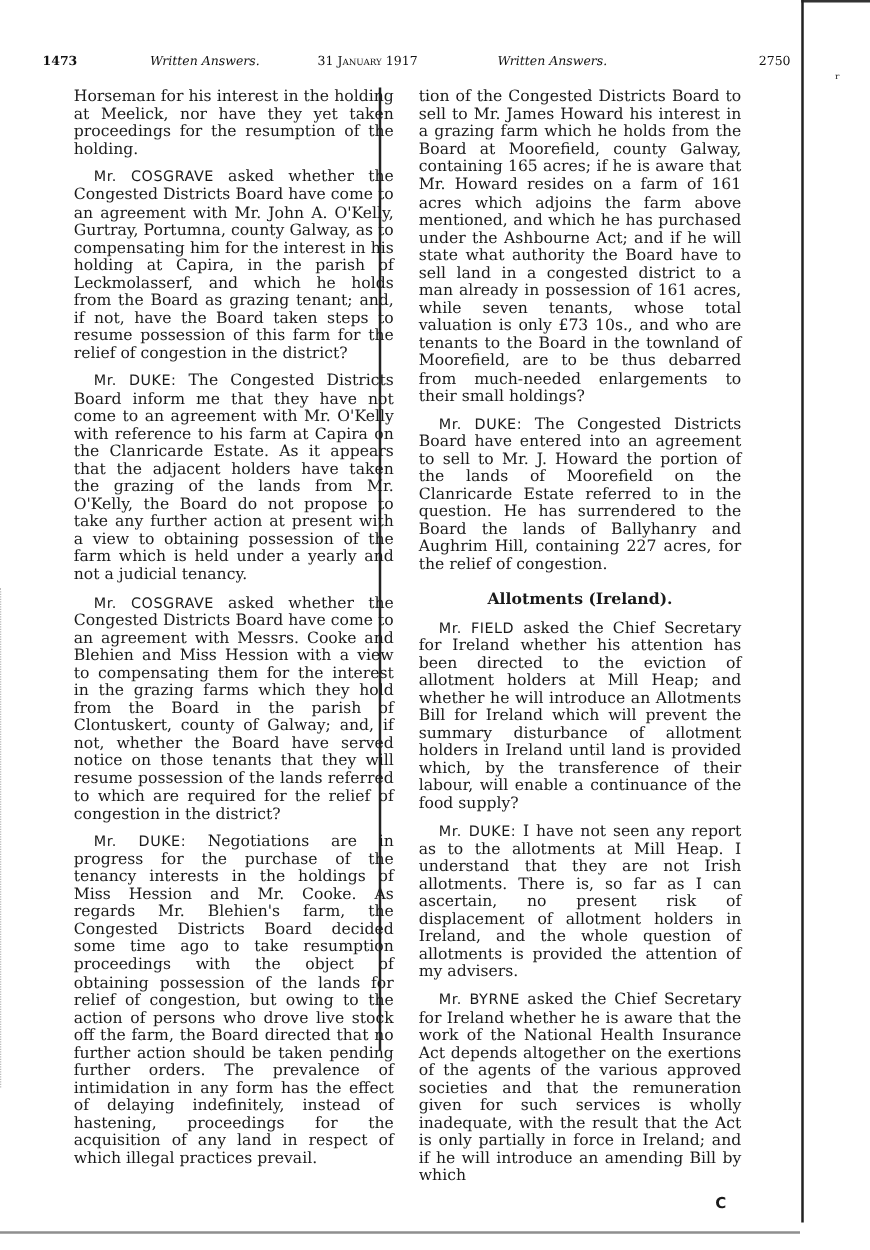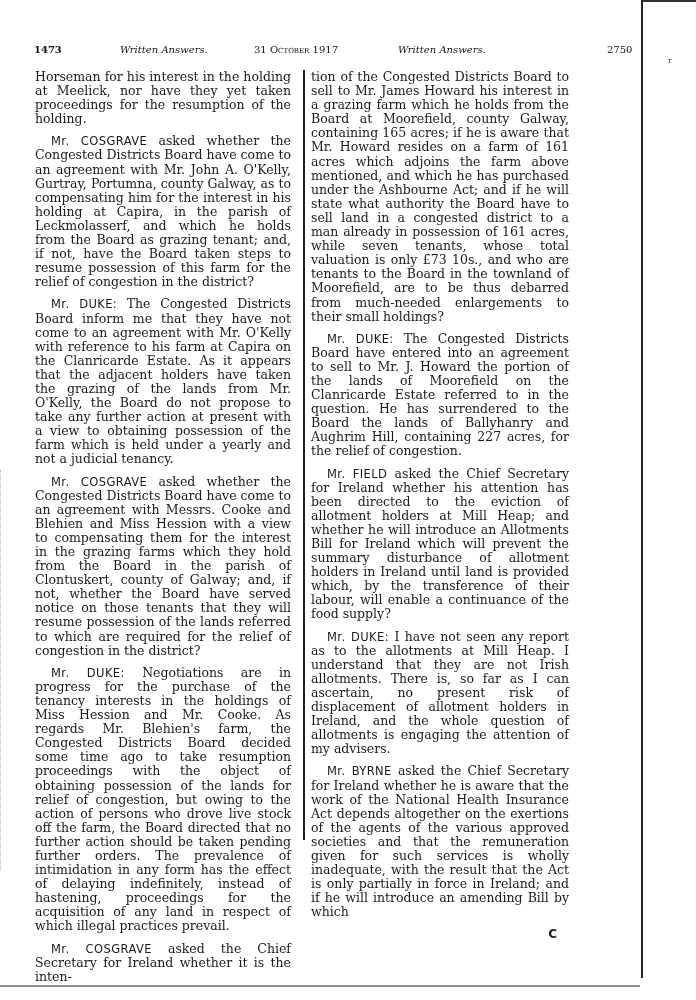--- a/index.html
+++ b/index.html
@@ -29,21 +29,21 @@
     .h-pg-left { left: 0; font-weight: bold; }
     .h-title-left { left: 86px; font-style: italic; }
     .h-date { left: 220px; font-variant: small-caps; }
     .h-title-right { left: 364px; font-style: italic; }
     .h-pg-right { left: 573px; }
     .col-divider {
       position: absolute; left: 303px; top: 70px; width: 1.5px; height: 770px; background: #222;
     }
     .col {
       position: absolute; top: 70px; width: 256px;
-      font-size: 12.5px; line-height: 14.1px; text-align: justify; hyphens: manual;
+      font-size: 12.5px; line-height: 14.1px; text-align: justify; hyphens: manual; margin-left: 24px;
     }
     .col-left { left: 35px; }
     .col-right { left: 311px; width: 258px; }
     .para { margin: 0 0 8px 0; text-indent: 16px; }
     .para.cont { text-indent: 0; }
     .speaker {
       font-family: "DejaVu Sans", sans-serif; font-weight: normal; font-size: 11.5px; letter-spacing: 0.4px;
     }
     .heading {
       text-align: center; font-weight: bold; font-size: 12.5px; margin: 12px 0 8px 0; line-height: 16px;
@@ -60,36 +60,36 @@
 <div class="page">
   <div class="bleed-left"></div>
   <div class="right-frame-top"></div>
   <div class="right-frame"></div>
   <div class="bottom-rule"></div>
   <div class="mark">ʳ</div>
 
   <div class="header">
     <span class="h-pg-left">1473</span>
     <span class="h-title-left">Written Answers.</span>
-    <span class="h-date">31 October 1917</span>
+    <span class="h-date">31 January 1917</span>
     <span class="h-title-right">Written Answers.</span>
     <span class="h-pg-right">2750</span>
   </div>
 
   <div class="col-divider"></div>
 
   <div class="col col-left" id="col-left">
       <p class="para cont"><span>Horseman for his interest in the holding at Meelick, nor have they yet taken proceedings for the resumption of the holding.</span></p>
       <p class="para"><span class="speaker">Mr. COSGRAVE</span><span> asked whether the Congested Districts Board have come to an agreement with Mr. John A. O'Kelly, Gurtray, Portumna, county Galway, as to compensating him for the interest in his holding at Capira, in the parish of Leckmolasserf, and which he holds from the Board as grazing tenant; and, if not, have the Board taken steps to resume possession of this farm for the relief of congestion in the district?</span></p>
       <p class="para"><span class="speaker">Mr. DUKE:</span><span> The Congested Districts Board inform me that they have not come to an agreement with Mr. O'Kelly with reference to his farm at Capira on the Clanricarde Estate. As it appears that the adjacent holders have taken the grazing of the lands from Mr. O'Kelly, the Board do not propose to take any further action at present with a view to obtaining possession of the farm which is held under a yearly and not a judicial tenancy.</span></p>
       <p class="para"><span class="speaker">Mr. COSGRAVE</span><span> asked whether the Congested Districts Board have come to an agreement with Messrs. Cooke and Blehien and Miss Hession with a view to compensating them for the interest in the grazing farms which they hold from the Board in the parish of Clontuskert, county of Galway; and, if not, whether the Board have served notice on those tenants that they will resume possession of the lands referred to which are required for the relief of congestion in the district?</span></p>
       <p class="para"><span class="speaker">Mr. DUKE:</span><span> Negotiations are in progress for the purchase of the tenancy interests in the holdings of Miss Hession and Mr. Cooke. As regards Mr. Blehien's farm, the Congested Districts Board decided some time ago to take resumption proceedings with the object of obtaining possession of the lands for relief of congestion, but owing to the action of persons who drove live stock off the farm, the Board directed that no further action should be taken pending further orders. The prevalence of intimidation in any form has the effect of delaying indefinitely, instead of hastening, proceedings for the acquisition of any land in respect of which illegal practices prevail.</span></p>
-      <p class="para"><span class="speaker">Mr. COSGRAVE</span><span> asked the Chief Secretary for Ireland whether it is the inten-</span></p>
     </div>
   <div class="col col-right" id="col-right">
       <p class="para cont"><span>tion of the Congested Districts Board to sell to Mr. James Howard his interest in a grazing farm which he holds from the Board at Moorefield, county Galway, containing 165 acres; if he is aware that Mr. Howard resides on a farm of 161 acres which adjoins the farm above mentioned, and which he has purchased under the Ashbourne Act; and if he will state what authority the Board have to sell land in a congested district to a man already in possession of 161 acres, while seven tenants, whose total valuation is only £73 10s., and who are tenants to the Board in the townland of Moorefield, are to be thus debarred from much-needed enlargements to their small holdings?</span></p>
       <p class="para"><span class="speaker">Mr. DUKE:</span><span> The Congested Districts Board have entered into an agreement to sell to Mr. J. Howard the portion of the lands of Moorefield on the Clanricarde Estate referred to in the question. He has surrendered to the Board the lands of Ballyhanry and Aughrim Hill, containing 227 acres, for the relief of congestion.</span></p>
+      <div class="heading">Allotments (Ireland).</div>
       <p class="para"><span class="speaker">Mr. FIELD</span><span> asked the Chief Secretary for Ireland whether his attention has been directed to the eviction of allotment holders at Mill Heap; and whether he will introduce an Allotments Bill for Ireland which will prevent the summary disturbance of allotment holders in Ireland until land is provided which, by the transference of their labour, will enable a continuance of the food supply?</span></p>
-      <p class="para"><span class="speaker">Mr. DUKE:</span><span> I have not seen any report as to the allotments at Mill Heap. I understand that they are not Irish allotments. There is, so far as I can ascertain, no present risk of displacement of allotment holders in Ireland, and the whole question of allotments is engaging the attention of my advisers.</span></p>
+      <p class="para"><span class="speaker">Mr. DUKE:</span><span> I have not seen any report as to the allotments at Mill Heap. I understand that they are not Irish allotments. There is, so far as I can ascertain, no present risk of displacement of allotment holders in Ireland, and the whole question of allotments is provided the attention of my advisers.</span></p>
       <p class="para"><span class="speaker">Mr. BYRNE</span><span> asked the Chief Secretary for Ireland whether he is aware that the work of the National Health Insurance Act depends altogether on the exertions of the agents of the various approved societies and that the remuneration given for such services is wholly inadequate, with the result that the Act is only partially in force in Ireland; and if he will introduce an amending Bill by which</span></p>
       <div class="sig">C</div>
     </div>
 </div>
 
 </body></html>

